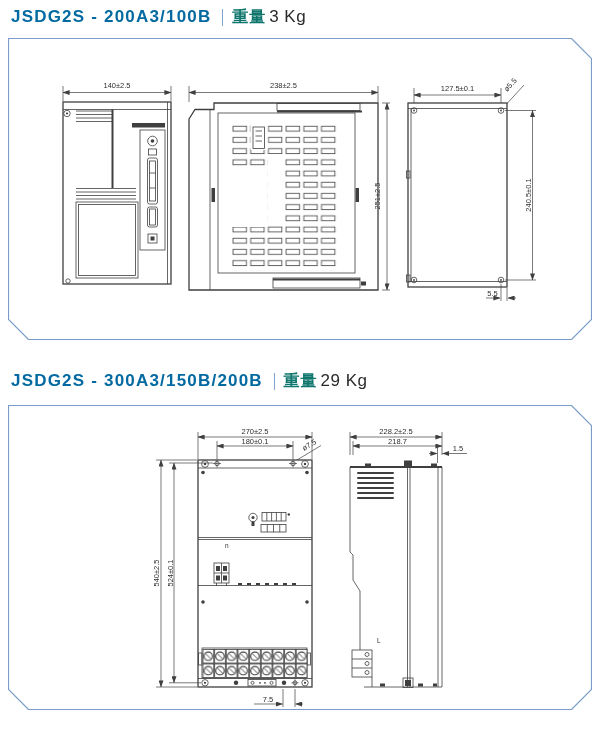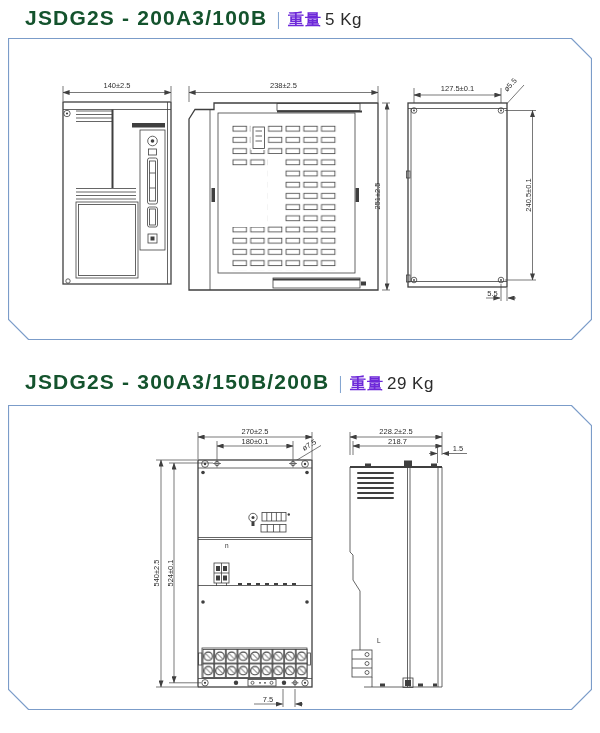--- a/index.html
+++ b/index.html
@@ -1,41 +1,41 @@
 <!DOCTYPE html>
 <html><head>
 <meta charset="utf-8">
 <style>
   html,body{margin:0;padding:0;background:#fff;}
   #page{position:relative;width:600px;height:733px;background:#fff;font-family:"Liberation Sans",sans-serif;overflow:hidden;}
   .section-header{position:absolute;left:11px;display:flex;align-items:baseline;white-space:nowrap;}
-  .model{font-size:21px;font-weight:600;letter-spacing:1.2px;color:#14532d;margin-left:14px;}
+  .model{font-size:17px;font-weight:600;letter-spacing:1.2px;color:#0369a1;}
   .sep{font-size:18px;font-weight:400;color:#6f96c9;margin:0 7px 0 9px;transform:scaleX(.6);display:inline-block;}
-  .wlabel{font-size:16px;font-weight:700;color:#6d28d9;letter-spacing:1px;}
+  .wlabel{font-size:16px;font-weight:700;color:#0f766e;letter-spacing:1px;}
   .wvalue{font-size:17px;font-weight:500;color:#2b2b2b;margin-left:3px;letter-spacing:.5px;}
   .panel{position:absolute;left:8px;}
   svg text{font-family:"Liberation Sans",sans-serif;}
   .dt{font-size:7.5px;fill:#2e2e2e;}
   .dts{font-size:6.5px;fill:#2e2e2e;}
   .dl{stroke:#3f3f3f;stroke-width:.7;fill:none;}
   .ln{stroke:#3f3f3f;stroke-width:.8;fill:none;}
   .ol{stroke:#3f3f3f;stroke-width:1.3;fill:#fff;}
   .thk{stroke:#3f3f3f;stroke-width:2;fill:none;}
   .fil{fill:#3f3f3f;stroke:none;}
 </style>
 </head>
 <body>
 
 <div id="page">
 
   <div class="section-header" style="top:6px;">
     <span class="model">JSDG2S - 200A3/100B</span>
     <span class="sep">|</span>
     <span class="wlabel">重量</span>
-    <span class="wvalue">5 Kg</span>
+    <span class="wvalue">3 Kg</span>
   </div>
 
   <svg class="panel" style="top:38px;" width="584" height="302" viewBox="0 0 584 302">
     <defs>
       <marker id="ar1" viewBox="0 0 7 5" refX="6.6" refY="2.5" markerWidth="7" markerHeight="5" markerUnits="userSpaceOnUse" orient="auto-start-reverse">
         <path d="M0,0 L7,2.5 L0,5 Z" fill="#3f3f3f"></path>
       </marker>
       <pattern id="pv1" patternUnits="userSpaceOnUse" x="224" y="87" width="17.7" height="11.2">
         <rect x="1" y="1.2" width="13.5" height="5" fill="#fff" stroke="#3f3f3f" stroke-width="0.8"></rect>
       </pattern>

